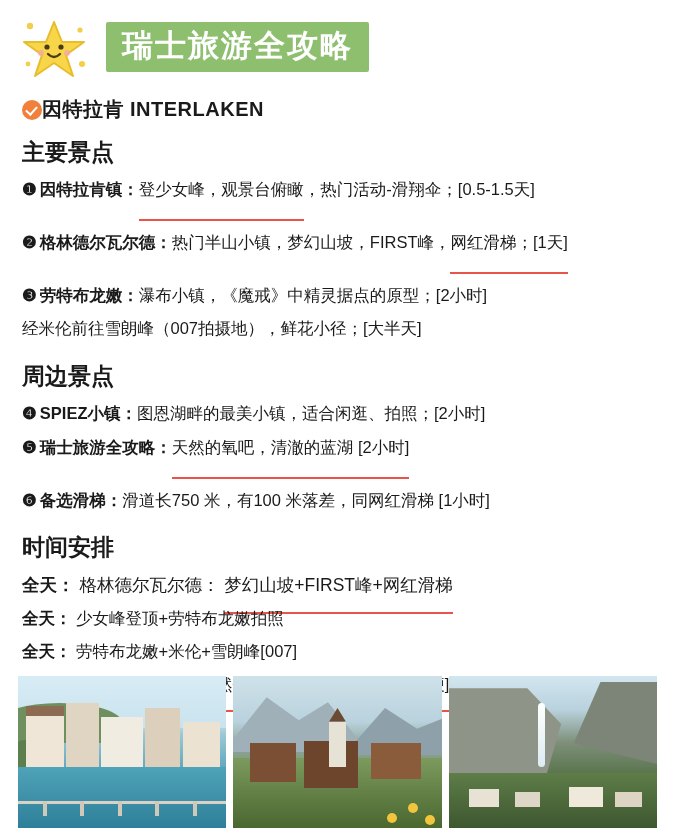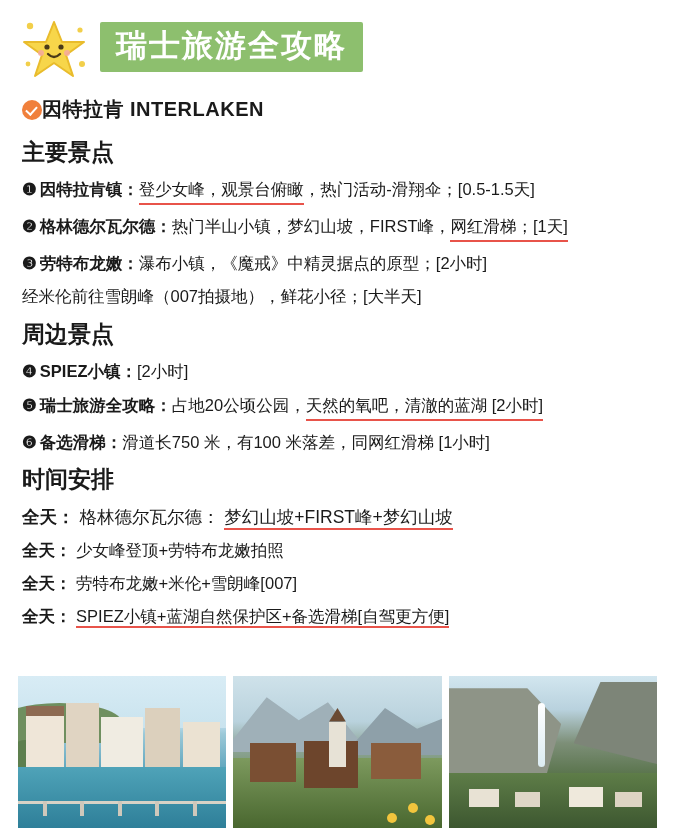--- a/index.html
+++ b/index.html
@@ -20,21 +20,21 @@
     height: 828px;
     box-sizing: border-box;
     padding: 14px 18px 0 18px;
     position: relative;
   }
 
   
   .header {
     display: flex;
     align-items: center;
-    gap: 10px;
+    gap: 16px;
     margin-bottom: 16px;
   }
   .star-badge {
     width: 72px;
     height: 66px;
     position: relative;
     flex: 0 0 auto;
   }
   .star-badge svg { display: block; }
   .title-band {
@@ -78,39 +78,39 @@
     font-size: 20px;
     font-weight: bold;
     letter-spacing: 0.5px;
   }
 
   .subhead {
     font-size: 23px;
     font-weight: bold;
     margin: 0 0 9px 4px;
   }
-  .subhead.spaced { margin-top: 10px; }
+  .subhead.spaced { margin-top: 20px; }
 
   .row {
     font-size: 16.5px;
     line-height: 1.5;
     margin: 0 0 9px 4px;
     display: flex;
     align-items: flex-start;
     flex-wrap: wrap;
   }
   .num {
     font-weight: bold;
     margin-right: 3px;
     flex: 0 0 auto;
   }
   .row b { font-weight: bold; }
   .u-red {
     border-bottom: 2px solid #e8534a;
-    padding-bottom: 1px;
+    padding-bottom: 17px;
   }
   .plain-line {
     font-size: 16.5px;
     line-height: 1.5;
     margin: 0 0 9px 4px;
   }
 
   
   .sched-row {
     font-size: 16.5px;
@@ -231,42 +231,42 @@
   </div>
 
   <div class="plain-line">经米伦前往雪朗峰（007拍摄地），鲜花小径；[大半天]</div>
 
   <div class="subhead spaced">周边景点</div>
 
 
   <div class="row">
     <span class="num">❹</span>
     <b>SPIEZ小镇：</b>
+    <span>图恩湖畔的最美小镇，适合闲逛、拍照；</span>
     <span>[2小时]</span>
   </div>
 
   <div class="row">
     <span class="num">❺</span>
     <b>瑞士旅游全攻略：</b>
-    <span>占地20公顷公园，</span>
     <span class="u-red">天然的氧吧，清澈的蓝湖 [2小时]</span>
   </div>
 
   <div class="row">
     <span class="num">❻</span>
     <b>备选滑梯：</b>
     <span>滑道长750 米，有100 米落差，同网红滑梯 [1小时]</span>
   </div>
 
   <div class="subhead spaced">时间安排</div>
 
   <div class="sched-row first">
     <span class="day">全天：</span>
     <span>格林德尔瓦尔德：</span>
-    <span class="u-red">梦幻山坡+FIRST峰+梦幻山坡</span>
+    <span class="u-red">梦幻山坡+FIRST峰+网红滑梯</span>
   </div>
   <div class="sched-row">
     <span class="day">全天：</span>
     <span>少女峰登顶+劳特布龙嫩拍照</span>
   </div>
   <div class="sched-row">
     <span class="day">全天：</span>
     <span>劳特布龙嫩+米伦+雪朗峰[007]</span>
   </div>
   <div class="sched-row">

